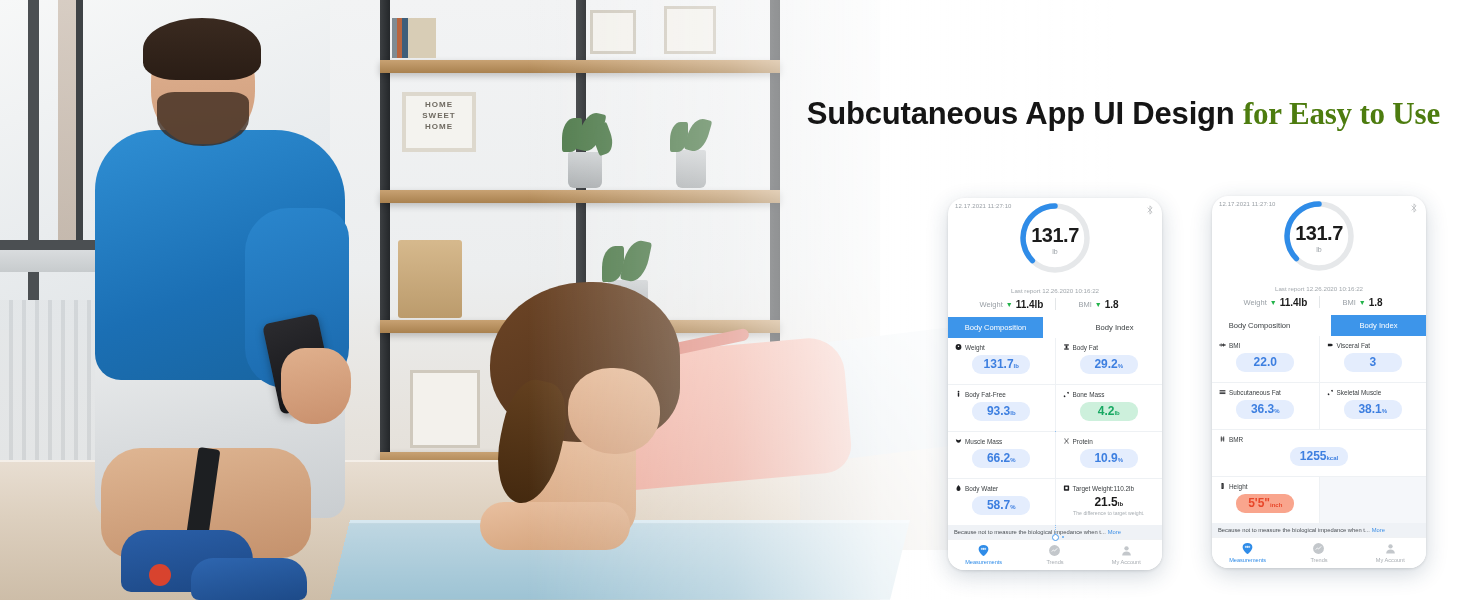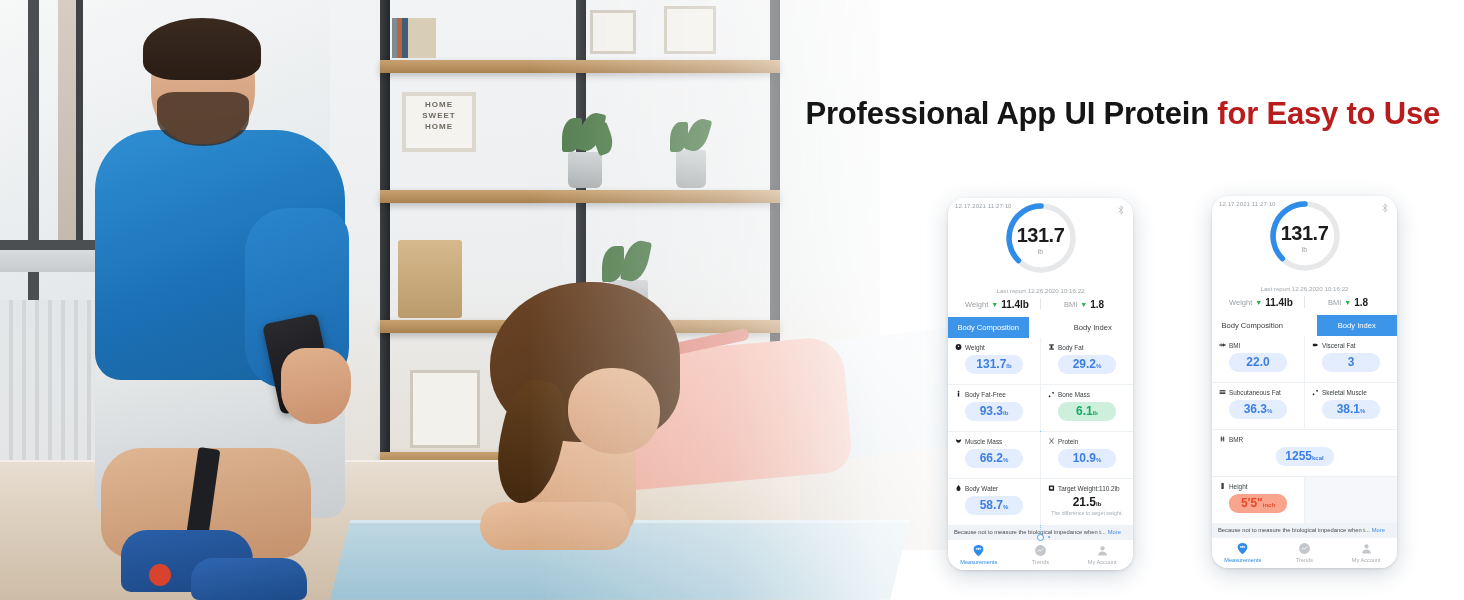--- a/index.html
+++ b/index.html
@@ -146,25 +146,25 @@
     pointer-events:none;
   }
   .blurwrap { filter:blur(0.4px); }
 
   
   .headline {
     position:absolute; right:24px; top:96px;
     font-size:31px; font-weight:bold; letter-spacing:-.2px;
     color:#151515; white-space:nowrap;
   }
-  .headline .accent { color:#b91c1c; }
+  .headline .accent { color:#4d7c0f;font-family:Liberation Serif, serif; }
 
   
   .phone {
-    position:absolute; width:185px; height:372px;
+    position:absolute; width:214px; height:372px;
     background:#ffffff; border-radius:16px;
     box-shadow:0 6px 22px rgba(30,60,90,.20), 0 1px 3px rgba(0,0,0,.12);
     overflow:hidden; display:flex; flex-direction:column;
   }
   #phone-1 { left:948px; top:198px; }
   #phone-2 { left:1212px; top:196px; }
 
   .ph-top { position:relative; height:88px; flex:none; }
   .ph-time {
     position:absolute; left:7px; top:5px; font-size:6px; color:#9aa0a6; letter-spacing:.1px;
@@ -346,21 +346,21 @@
         <div class="w-hair"></div>
         <div class="w-head"></div>
         <div class="w-pony"></div>
       </div>
     </div>
   </div>
   <div class="fade"></div>
 </div>
 
 <div class="headline">
-  <span>Professional App UI Protein </span><span class="accent">for Easy to Use</span>
+  <span>Subcutaneous App UI Design </span><span class="accent">for Easy to Use</span>
 </div>
 
 <div class="phone" id="phone-1">
 
   <div class="ph-top">
     <div class="ph-time">12.17.2021 11:27:10</div>
     <div class="bt-icon">
       <svg viewBox="0 0 24 24" width="10" height="12" fill="none" stroke="#7b8086" stroke-width="2" stroke-linecap="round" stroke-linejoin="round">
         <path d="M7 7l10 10-5 5V2l5 5L7 17"></path>
       </svg>
@@ -456,21 +456,21 @@
         </div>
         <div class="cell">
           <div class="c-head">
             <span class="c-ico">
               <svg viewBox="0 0 24 24" width="7" height="8" fill="#202124">
                   <path d="M5 19l14-14M4 17a3 3 0 104 4 3 3 0 00-4-4zm12-12a3 3 0 104 4 3 3 0 00-4-4z"></path>
                 </svg>
             </span>
             <span class="c-label">Bone Mass</span>
           </div>
-          <div class="pill green"><span>6.1</span><span class="u">lb</span></div>
+          <div class="pill green"><span>4.2</span><span class="u">lb</span></div>
         </div>
       </div>
 
       <div class="grow">
         <div class="cell">
           <div class="c-head">
             <span class="c-ico">
               <svg viewBox="0 0 24 24" width="7" height="8" fill="#202124">
                   <path d="M3 6c3 0 5 3 9 3s6-3 9-3c0 6-4 12-9 12S3 12 3 6z"></path>
                 </svg>

